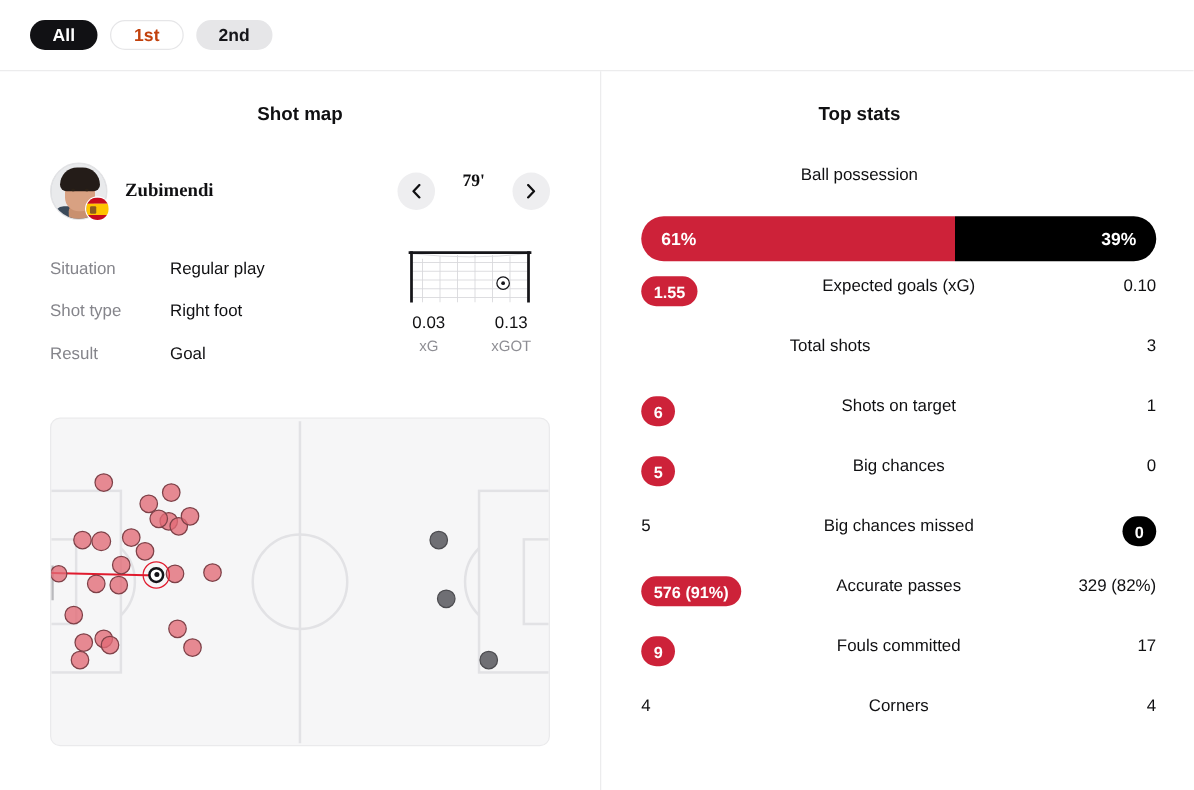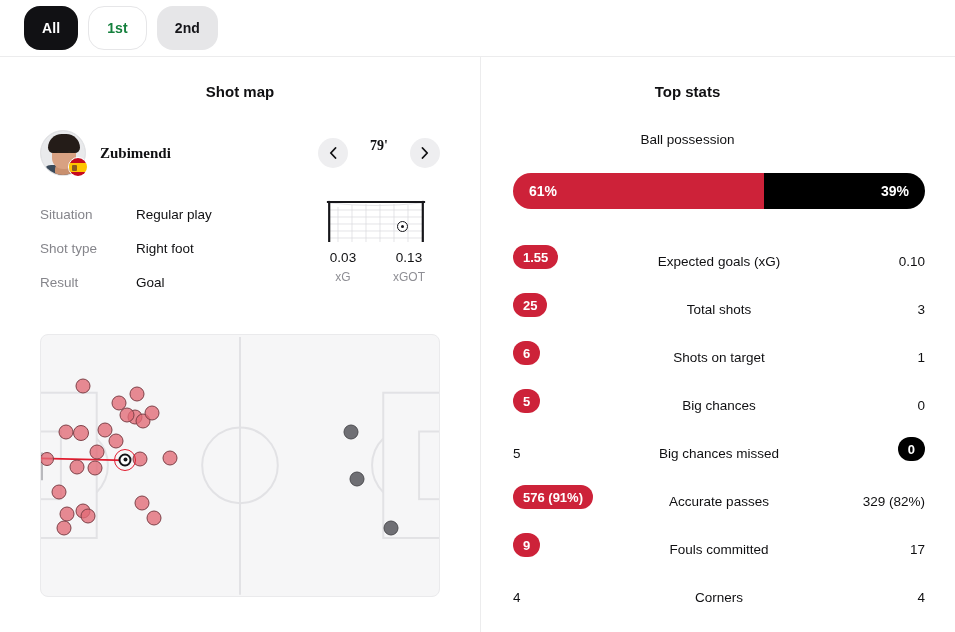--- a/index.html
+++ b/index.html
@@ -12,28 +12,28 @@
   }
   .page { position: relative; width: 955px; height: 632px; }
 
   
   .tabbar {
     position: absolute; left: 0; top: 0; width: 955px; height: 57px;
     display: flex; align-items: center; gap: 10px; padding-left: 24px;
     border-bottom: 1px solid #ececed;
   }
   .tab {
-    height: 44px; min-width: 52px; padding: 0 18px;
+    height: 24px; min-width: 52px; padding: 0 18px;
     border-radius: 16px;
     display: flex; align-items: center; justify-content: center;
     font-size: 14px; font-weight: 700; letter-spacing: .1px;
     cursor: pointer; user-select: none;
   }
   .tab.active { background: #111114; color: #ffffff; }
-  .tab.outline { background: #ffffff; color: #15803d; border: 1px solid #e6e6e8; }
+  .tab.outline { background: #ffffff; color: #c2410c; border: 1px solid #e6e6e8; }
   .tab.muted { background: #e6e6e8; color: #16161a; }
 
   
   .panels { position: absolute; left: 0; top: 57px; width: 955px; height: 575px; display: flex; }
   .panel-left { width: 480px; height: 575px; position: relative; }
   .panel-right { width: 414px; height: 575px; position: relative; border-left: 1px solid #ececed; }
 
   .panel-title {
     text-align: center; font-size: 15px; font-weight: 700;
     color: #101012; padding-top: 26px;
@@ -155,21 +155,21 @@
     display: flex; align-items: center; padding-left: 16px;
     color: #ffffff; font-size: 14px; font-weight: 700;
   }
   .poss-away {
     height: 36px; background: #000000; border-radius: 0 18px 18px 0;
     display: flex; align-items: center; justify-content: flex-end; padding-right: 16px;
     color: #ffffff; font-size: 14px; font-weight: 700;
   }
 
   .stats-list { position: absolute; left: 32px; top: 164px; width: 412px; }
-  .stat-row { height: 48px; display: flex; align-items: flex-end; }
+  .stat-row { height: 48px; display: flex; align-items: flex-start; }
   .stat-side { width: 110px; display: flex; align-items: center; font-size: 13.5px; }
   .stat-side.left { justify-content: flex-start; }
   .stat-side.right { justify-content: flex-end; }
   .stat-name { flex: 1; text-align: center; font-size: 13.5px; color: #101012; }
   .pill {
     display: inline-flex; align-items: center; justify-content: center;
     height: 24px; min-width: 24px; padding: 0 10px; border-radius: 12px;
     font-size: 13px; font-weight: 700; color: #ffffff;
   }
   .pill.red { background: #cd2239; }
@@ -366,23 +366,20 @@
           <div class="stat-row">
             <div class="stat-side left">
               <span class="pill red">1.55</span>
             </div>
             <div class="stat-name">Expected goals (xG)</div>
             <div class="stat-side right">
               <span class="plain">0.10</span>
             </div>
           </div>
           <div class="stat-row">
-            <div class="stat-side left">
-              <span class="pill red">25</span>
-            </div>
             <div class="stat-name">Total shots</div>
             <div class="stat-side right">
               <span class="plain">3</span>
             </div>
           </div>
           <div class="stat-row">
             <div class="stat-side left">
               <span class="pill red">6</span>
             </div>
             <div class="stat-name">Shots on target</div>

